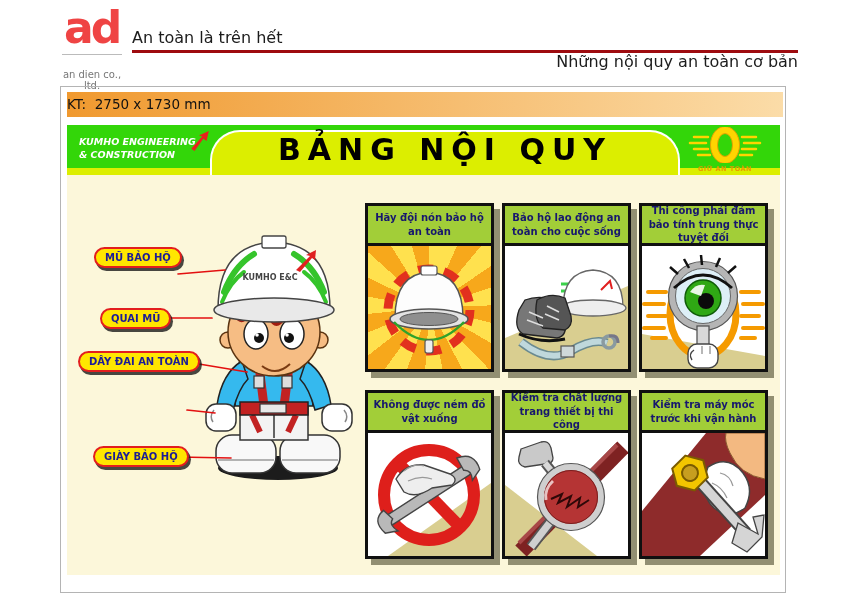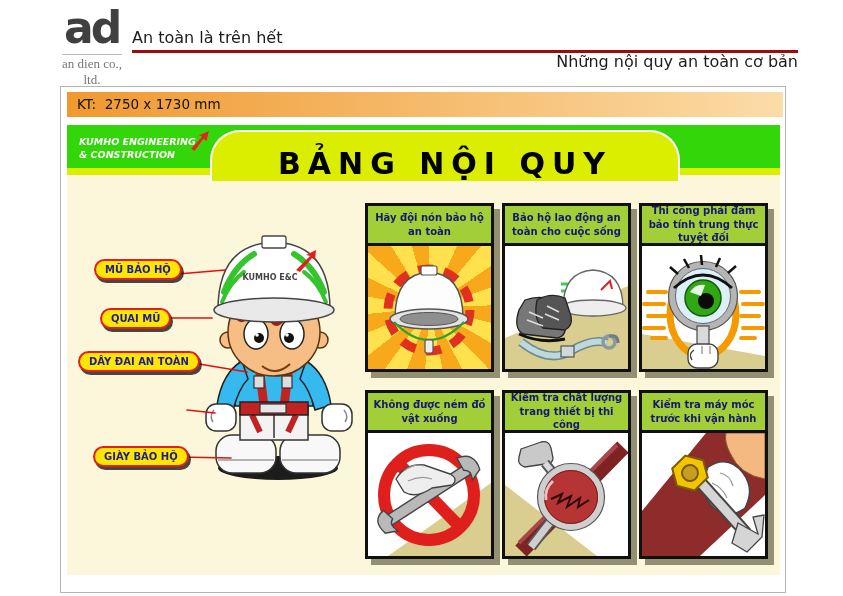--- a/index.html
+++ b/index.html
@@ -1,40 +1,40 @@
 <!DOCTYPE html>
 <html><head>
 <meta charset="utf-8">
 <style>
   html,body{margin:0;padding:0;background:#fff;}
   .page{position:relative;width:843px;height:596px;background:#fff;overflow:hidden;
         font-family:"DejaVu Sans","Liberation Sans",sans-serif;}
   .abs{position:absolute;}
 
   
-  .logo-mark{left:64px;top:6px;font-size:44px;font-weight:bold;color:#404040;
+  .logo-mark{left:64px;top:6px;font-size:44px;font-weight:bold;color:#ef4444;
              letter-spacing:-3px;line-height:1.0;}
-  .logo-sub{left:62px;top:54px;font-size:13px;color:#777;border-top:1px solid #bbb;padding-top:1px;width:60px;text-align:center;font-family:Liberation Serif, serif;}
+  .logo-sub{left:62px;top:54px;font-size:10px;color:#777;border-top:1px solid #bbb;padding-top:14px;width:60px;text-align:center;}
   .tagline-left{left:132px;top:28px;font-size:16px;color:#1c1c1c;}
   .tagline-right{right:45px;top:28px;font-size:16px;color:#1c1c1c;margin-top:24px;}
   .red-rule{left:132px;top:50px;width:666px;height:3px;background:#9E0B0F;}
 
   
   .doc-frame{left:60px;top:86px;width:724px;height:505px;border:1px solid #b4b4b4;}
   .kt-bar{left:67px;top:92px;width:716px;height:25px;line-height:25px;
           background:linear-gradient(to right,#F0992F,#FBDCA8);
-          font-size:13.5px;color:#111;padding-left:10px;box-sizing:border-box;white-space:pre;}
+          font-size:13.5px;color:#111;box-sizing:border-box;white-space:pre;}
 
   
   .board{left:67px;top:125px;width:713px;height:450px;background:#FCF7DA;}
   .board-header{position:absolute;left:0;top:0;width:713px;height:50px;background:#33D609;}
   .lime-strip{position:absolute;left:0;top:43px;width:713px;height:7px;background:#DCEE00;}
-  .title-plate{position:absolute;left:143px;top:5px;width:470px;height:51px;background:#DCEE00;
+  .title-plate{position:absolute;left:143px;top:5px;width:470px;height:45px;background:#DCEE00;
                border:2px solid #fff;border-bottom:none;border-radius:30px 30px 0 0;
-               display:flex;align-items:flex-end;justify-content:center;box-sizing:border-box;}
+               display:flex;align-items:flex-start;justify-content:center;box-sizing:border-box;}
   .board-title{font-size:30px;font-weight:bold;letter-spacing:7px;color:#000;}
   .kumho{position:absolute;left:12px;top:11px;width:150px;color:#fff;font-weight:bold;
          font-style:italic;font-size:9.5px;line-height:1.35;}
   .kumho-arrow{position:absolute;left:110px;top:-6px;}
   .o-badge{position:absolute;left:621px;top:2px;width:74px;text-align:center;}
   .o-badge-label{font-size:6.5px;font-weight:bold;color:#E89A00;letter-spacing:0.5px;margin-top:-2px;}
 
   
   .pill{position:absolute;background:#FFE600;border:2px solid #E31E1E;border-radius:13px;
         color:#1C1C96;font-weight:bold;font-size:10px;padding:3px 9px;white-space:nowrap;
@@ -73,20 +73,32 @@
       <div class="lime-strip"></div>
       <div class="title-plate">
         <span class="board-title">BẢNG NỘI QUY</span>
       </div>
       <div class="kumho">
         <div>KUMHO ENGINEERING</div>
         <div>&amp; CONSTRUCTION</div>
         <svg class="kumho-arrow" width="22" height="22" viewBox="0 0 20 20">
           <path d="M2,17 L12,6 L9,5 L18,1 L16,10 L13,8 L5,19 Z" fill="#E8221C"></path>
         </svg>
+      </div>
+      <div class="o-badge">
+        <svg width="74" height="36" viewBox="0 0 74 36">
+          <g stroke="#FFD400" stroke-linecap="round">
+            <path d="M6,10 h14 M2,16 h16 M6,22 h14 M10,28 h12" stroke-width="2.5"></path>
+            <path d="M54,10 h14 M56,16 h16 M54,22 h14 M52,28 h12" stroke-width="2.5"></path>
+            <ellipse cx="37" cy="18" rx="11" ry="15" fill="none" stroke-width="7"></ellipse>
+          </g>
+          <ellipse cx="37" cy="18" rx="14.5" ry="18.5" fill="none" stroke="#E8A000" stroke-width="1"></ellipse>
+          <ellipse cx="37" cy="18" rx="7.5" ry="11.5" fill="none" stroke="#E8A000" stroke-width="1"></ellipse>
+        </svg>
+        <div class="o-badge-label">GIỮ AN TOÀN</div>
       </div>
     </div>
 
     <svg class="character" viewBox="0 0 160 260">
       <ellipse cx="78" cy="238" rx="60" ry="12" fill="#1c1c1c"></ellipse>
       <g stroke="#333" stroke-width="1.5">
         <rect x="16" y="205" width="60" height="38" rx="16" fill="#f8f8f8"></rect>
         <rect x="80" y="205" width="60" height="38" rx="16" fill="#f8f8f8"></rect>
         <path d="M18,230 h56 M82,230 h56" stroke="#9a9a9a" fill="none"></path>
         <rect x="40" y="172" width="68" height="38" fill="#f3f3f3"></rect>
@@ -140,21 +152,21 @@
     <svg class="leader-lines" width="713" height="450" viewBox="0 0 713 450">
       <g stroke="#E31010" stroke-width="1.7" stroke-linecap="round">
         <path d="M111,149 L158,145"></path>
         <path d="M101,193 L145,193"></path>
         <path d="M120,237 L180,247"></path>
         <path d="M120,285 L148,288"></path>
         <path d="M111,332 L164,333"></path>
       </g>
     </svg>
 
-    <div class="pill" style="left:27px;top:134px;">MŨ BẢO HỘ</div>
+    <div class="pill" style="left:27px;top:122px;">MŨ BẢO HỘ</div>
     <div class="pill" style="left:33px;top:183px;">QUAI MŨ</div>
     <div class="pill" style="left:11px;top:226px;">DÂY ĐAI AN TOÀN</div>
     <div class="pill" style="left:26px;top:321px;">GIÀY BẢO HỘ</div>
 
     <div class="panel" style="left:435px;top:78px;">
       <div class="panel-caption">Bảo hộ lao động an toàn cho cuộc sống</div>
       <div class="panel-art">
         <svg viewBox="0 0 123 123" preserveAspectRatio="none">
           <rect width="123" height="123" fill="#fff"></rect>
           <polygon points="0,123 0,92 123,40 123,123" fill="#D9CE90"></polygon>

